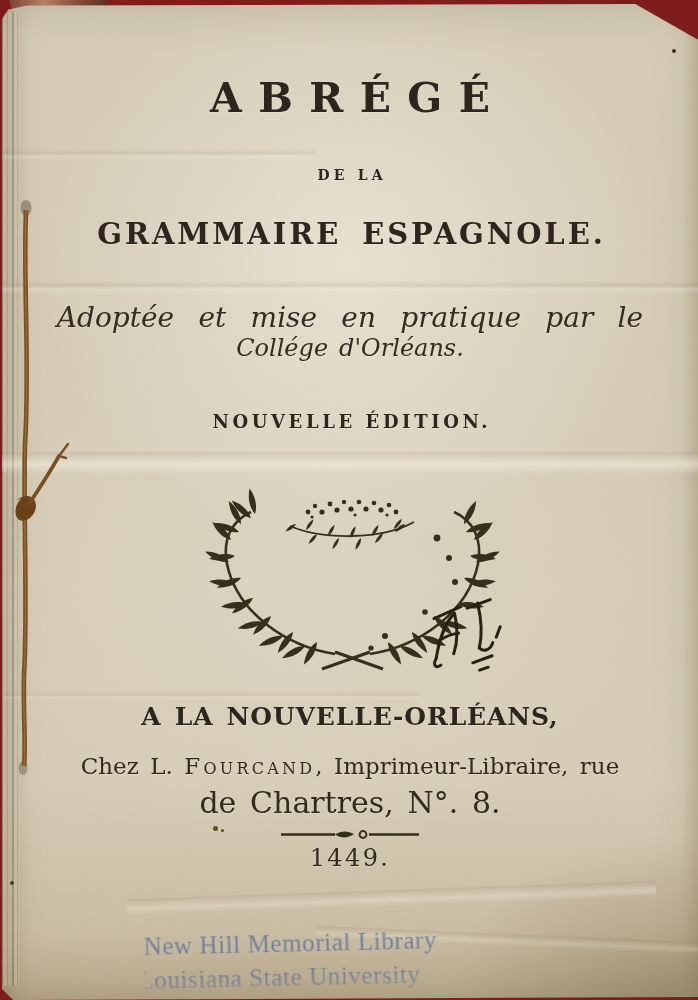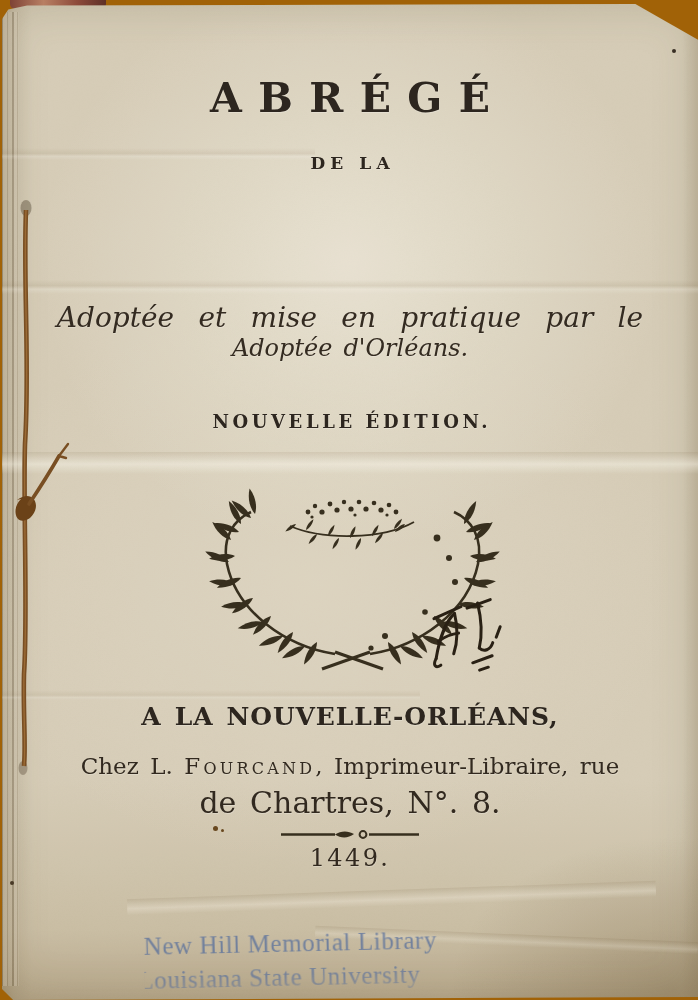--- a/index.html
+++ b/index.html
@@ -1,18 +1,18 @@
 <!DOCTYPE html>
 <html><head>
 <meta charset="utf-8">
 <style>
   html,body { margin:0; padding:0; background:#050505; }
   .photo {
     position:relative; width:698px; height:1000px; margin:0 auto;
-    background:#a16207; overflow:hidden;
+    background:#7f1d1d; overflow:hidden;
     font-family:"DejaVu Serif","Liberation Serif",serif;
   }
   
   .board-peek {
     position:absolute; left:10px; top:0; width:96px; height:9px; z-index:0;
     background:linear-gradient(90deg,#7e4336,#b87f63 35%,#8d4a3a 70%,#5e3027);
     border-radius:0 0 5px 5px;
   }
   
   .page {
@@ -44,21 +44,21 @@
     background:linear-gradient(180deg, rgba(125,105,72,0), rgba(125,105,72,.09) 50%, rgba(255,255,255,.14), rgba(255,255,255,0)); }
   .crease-e { top:886px; height:16px; left:18%; right:6%; transform:rotate(-2deg);
     background:linear-gradient(180deg, rgba(120,100,66,.12), rgba(255,253,244,.30) 60%, rgba(255,253,244,0)); }
   .crease-f { top:930px; height:12px; left:45%; right:0; transform:rotate(2.5deg);
     background:linear-gradient(180deg, rgba(120,100,66,.14), rgba(255,253,244,.22) 60%, rgba(255,253,244,0)); }
 
   .line { position:absolute; left:0; right:0; text-align:center; color:#2e2720;
     text-shadow:.5px .9px .7px rgba(255,255,255,.30); white-space:nowrap; }
   .t-title    { top:70px;  font-size:41px; font-weight:bold; letter-spacing:.40em; }
   .t-title span   { margin-right:-.40em; }
-  .t-ofthe    { top:149px; font-size:17px; font-weight:bold; letter-spacing:.30em; }
+  .t-ofthe    { top:163px; font-size:14px; font-weight:bold; letter-spacing:.30em; }
   .t-ofthe span   { margin-right:-.30em; }
   .t-subject  { top:213px; font-size:29px; font-weight:bold; letter-spacing:.10em; word-spacing:.28em; }
   .t-subject span { margin-right:-.10em; }
   .t-adopt1   { top:297px; font-size:28px; font-style:italic; word-spacing:.55em; color:#352c22; }
   .t-adopt2   { top:330px; font-size:24px; font-style:italic; word-spacing:.14em; color:#352c22; }
   .t-edition  { top:407px; font-size:18px; font-weight:bold; letter-spacing:.20em; }
   .t-edition span { margin-right:-.20em; }
   .t-city     { top:698px; font-size:25px; font-weight:bold; letter-spacing:.035em; word-spacing:.14em; }
   .t-imprint1 { top:749px; font-size:23px; word-spacing:.18em; color:#332a20; }
   .t-imprint2 { top:781px; font-size:30px; word-spacing:.14em; color:#332a20; }
@@ -98,22 +98,23 @@
 
     <div class="crease crease-a"></div>
     <div class="crease crease-b"></div>
     <div class="crease crease-c"></div>
     <div class="crease crease-d"></div>
     <div class="crease crease-e"></div>
     <div class="crease crease-f"></div>
 
     <div class="line t-title"><span>ABRÉGÉ</span></div>
     <div class="line t-ofthe"><span>DE LA</span></div>
+    <div class="line t-subject"><span>GRAMMAIRE ESPAGNOLE.</span></div>
     <div class="line t-adopt1"><span>Adoptée et mise en pratique par le</span></div>
-    <div class="line t-adopt2"><span>Adoptée d'Orléans.</span></div>
+    <div class="line t-adopt2"><span>Collége d'Orléans.</span></div>
     <div class="line t-edition"><span>NOUVELLE ÉDITION.</span></div>
 
     <svg class="orn wreath" viewBox="0 0 335 192">
       <defs>
         <path id="lf" d="M0 0 C 4 -7, 4.2 -17, 0 -26 C -4.2 -17, -4 -7, 0 0 Z"></path>
       </defs>
       <g fill="#38301f" stroke="#38301f">
 
         <path d="M150 168 C 100 160, 52 126, 42 78 C 37 52, 48 34, 66 26" fill="none" stroke-width="2.6"></path>
         <path d="M150 166 L 198 183" fill="none" stroke-width="3.2"></path>

